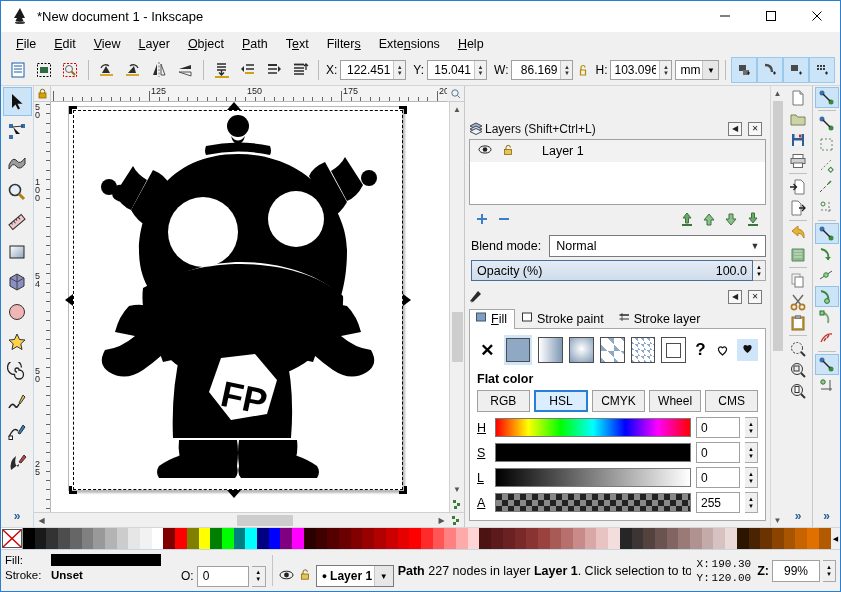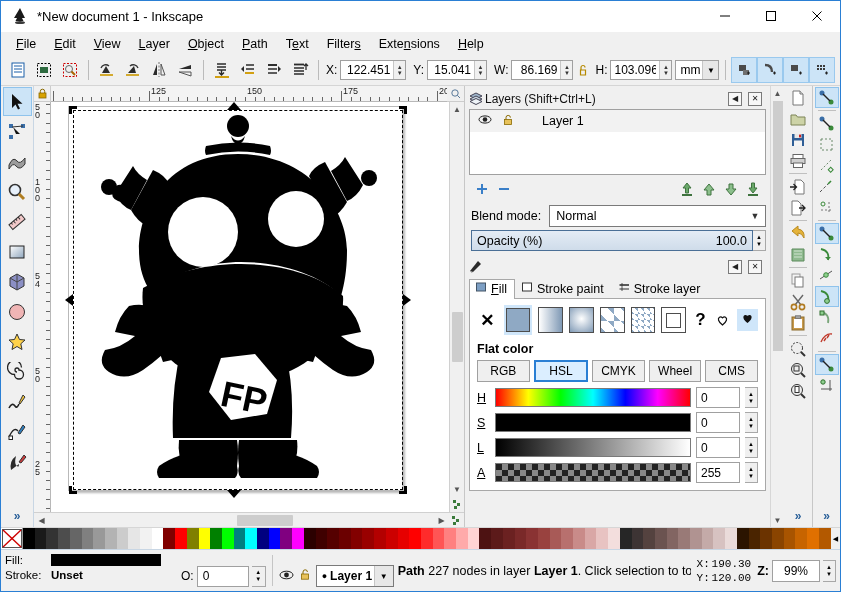--- a/index.html
+++ b/index.html
@@ -184,21 +184,21 @@
   .hscrollrow .thumb { position:absolute; top:2px; height:11px; background:#cdcdcd; border-radius:1px;}
 
   
   .dockpanel {
     width: 320px;
     background:#f0f0f0;
     border-left:1px solid #c7c7c7;
     display:flex; flex-direction:column;
     position:relative;
   }
-  .dockinner { flex:1; padding:3px 4px 7px 4px; overflow:hidden; }
+  .dockinner { flex:1; padding:3px 4px 7px 4px; overflow:hidden;margin-top:30px; }
   .dockscroll {
     width: 14px; background:#f0f0f0; border-left:1px solid #d7d7d7;
     display:flex;flex-direction:column;align-items:center;
   }
   .dockscroll .arrow {height:14px;width:14px;display:flex;align-items:center;justify-content:center;font-size:8px;color:#555;}
   .dockscroll .thumb{width:10px;background:#cdcdcd;margin-top:1px;}
 
   .dlg { margin-bottom: 4px; }
   .dlg-title {
     display:flex; align-items:center; height:19px;

